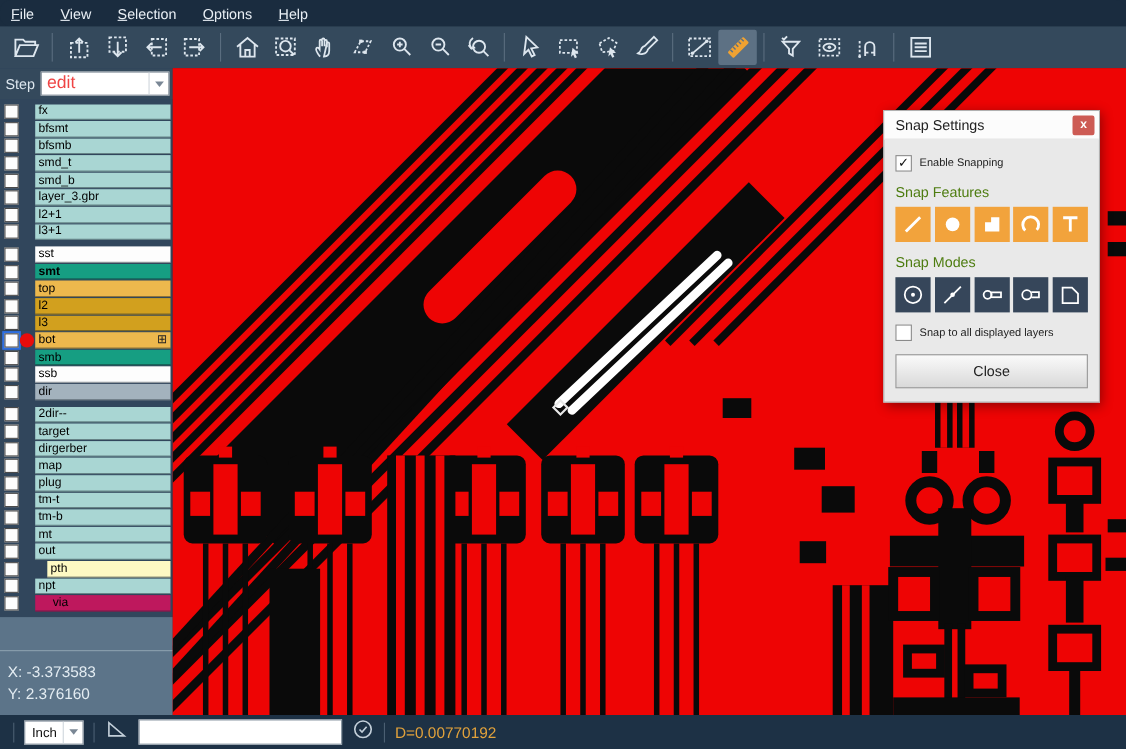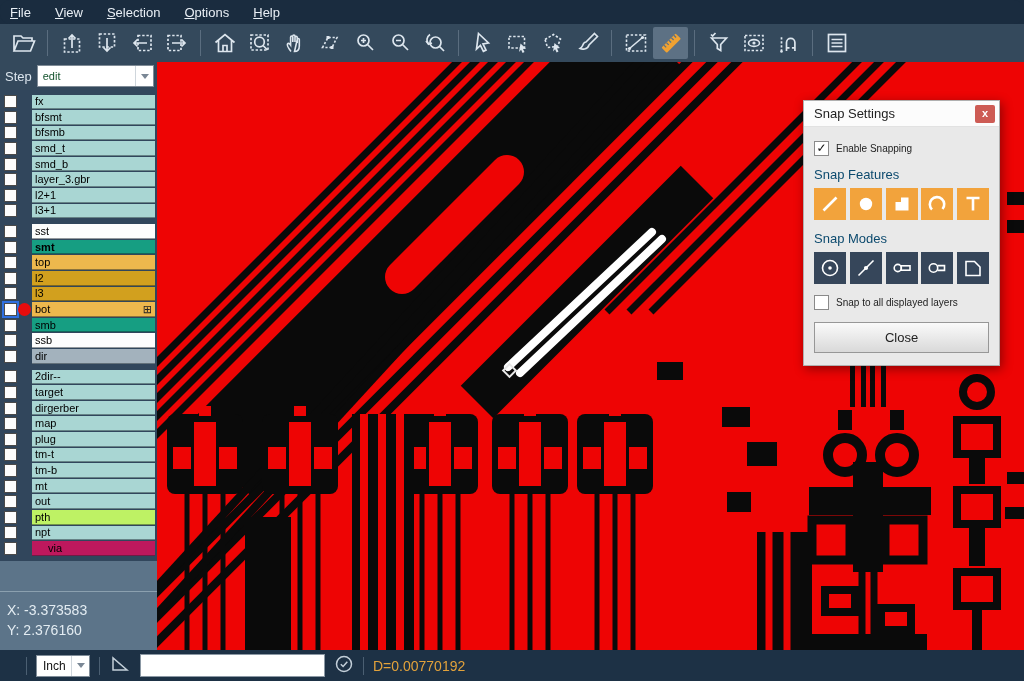--- a/index.html
+++ b/index.html
@@ -19,21 +19,21 @@
   .tb-sep { width:1px; height:26px; background:#5a6d7f; margin:0 6px; flex:none; }
   .tb-btn svg { display:block; }
 
   .body { flex:1; display:flex; min-height:0; }
 
   
   .sidebar { width:157px; background:#31465c; display:flex; flex-direction:column; flex:none; }
   .step-row { height:28px; background:#34495c; display:flex; align-items:center; padding:0 3px 0 5px; gap:5px; }
   .step-label { color:#dce6ee; font-size:13px; }
   .step-select { flex:1; height:22px; background:#fff; border:1px solid #7f8b96; display:flex; align-items:center; position:relative; }
-  .step-select .val { font-size:11px; color:#14532d; padding-left:5px; flex:1; }
+  .step-select .val { font-size:16px; color:#ef4444; padding-left:5px; flex:1; }
   .dd-chev { width:18px; height:100%; display:flex; align-items:center; justify-content:center; border-left:1px solid #cfd6dc; }
   .dd-chev i { width:0; height:0; border-left:4px solid transparent; border-right:4px solid transparent; border-top:5px solid #7a8795; }
 
   .layer-list { flex:none; padding-top:4px; }
   .layer-group { margin-bottom:5px; }
   .layer-row { height:15.6px; display:flex; align-items:center; }
   .layer-checkbox { width:13px; height:13px; background:#fdfdfd; border:1px solid #4a4a4a; margin-left:4px; flex:none; }
   .layer-checkbox.active { box-shadow:0 0 0 2px #2e6fe0; }
   .layer-dot { width:13px; height:13px; margin:0 1px; flex:none; border-radius:50%; visibility:hidden; }
   .layer-dot.show { visibility:visible; background:#e80c0c; }
@@ -50,29 +50,29 @@
 
   
   .snap-dialog { position:absolute; top:38px; left:646px; width:197px; background:#e9e9e9; border:1px solid #b0b0b0; box-shadow:2px 3px 10px rgba(0,0,0,.4); }
   .sd-title { height:26px; background:#fcfcfc; border-bottom:1px solid #e2e2e2; display:flex; align-items:center; padding-left:10px; position:relative; }
   .sd-title .t { font-size:13px; color:#222; }
   .sd-x { position:absolute; right:4px; top:4px; width:20px; height:18px; background:#cd5b54; color:#fff; font-size:11px; line-height:17px; text-align:center; border-radius:2px; font-weight:bold; }
   .sd-body { padding:10px 10px 12px 10px; }
   .check-row { display:flex; align-items:center; gap:7px; margin:4px 0 2px 0; }
   .cbx { width:15px; height:15px; background:#fff; border:1px solid #8a8a8a; font-size:12px; line-height:13px; text-align:center; color:#111; flex:none; }
   .check-label { font-size:10px; color:#222; }
-  .sec-label { font-size:13px; color:#0c4a6e; margin:11px 0 6px 0; }
+  .sec-label { font-size:13px; color:#4d7c0f; margin:11px 0 6px 0; }
   .btn-row { display:flex; justify-content:space-between; }
   .snap-btn { width:32px; height:32px; display:flex; align-items:center; justify-content:center; }
   .snap-btn.feature { background:#f2a33c; }
   .snap-btn.mode { background:#36465a; }
   .sd-close { margin-top:12px; height:31px; width:100%; background:linear-gradient(#fafafa,#d9d9d9); border:1px solid #979797; font-size:13px; color:#222; display:flex; align-items:center; justify-content:center; }
 
   
-  .statusbar { height:31px; background:#1d3145; display:flex; align-items:center; padding:0 18px; gap:9px; }
+  .statusbar { height:31px; background:#1d3145; display:flex; align-items:center; padding:0 4px; gap:9px; }
   .sb-sep { width:1px; height:18px; background:#4b5f72; flex:none; }
   .unit-select { width:54px; height:22px; background:#fff; border:1px solid #808d99; display:flex; align-items:center; }
   .unit-select .val { flex:1; font-size:12px; color:#111; padding-left:6px; }
   .cmd-input { width:185px; height:23px; background:#fff; border:1px solid #8b98a4; font-size:12px; padding:0 4px; outline:none; }
   .dist-text { color:#e2a23b; font-size:14px; }
 </style>
 </head>
 <body>
 
 <div class="app">
@@ -375,21 +375,21 @@
               <span class="layer-name" style="background: rgb(169, 214, 211);">mt</span>
             </div>
             <div class="layer-row">
               <span class="layer-checkbox"></span>
               <span class="layer-dot"></span>
               <span class="layer-name" style="background: rgb(169, 214, 211);">out</span>
             </div>
             <div class="layer-row">
               <span class="layer-checkbox"></span>
               <span class="layer-dot"></span>
-              <span class="layer-name" style="background: #bef264;">pth</span>
+              <span class="layer-name" style="background: #fef9c3; margin-left: 11px;">pth</span>
             </div>
             <div class="layer-row">
               <span class="layer-checkbox"></span>
               <span class="layer-dot"></span>
               <span class="layer-name" style="background: rgb(169, 214, 211);">npt</span>
             </div>
             <div class="layer-row">
               <span class="layer-checkbox"></span>
               <span class="layer-dot"></span>
               <span class="layer-name" style="background: #be185d; padding-left: 16px;">via</span>

